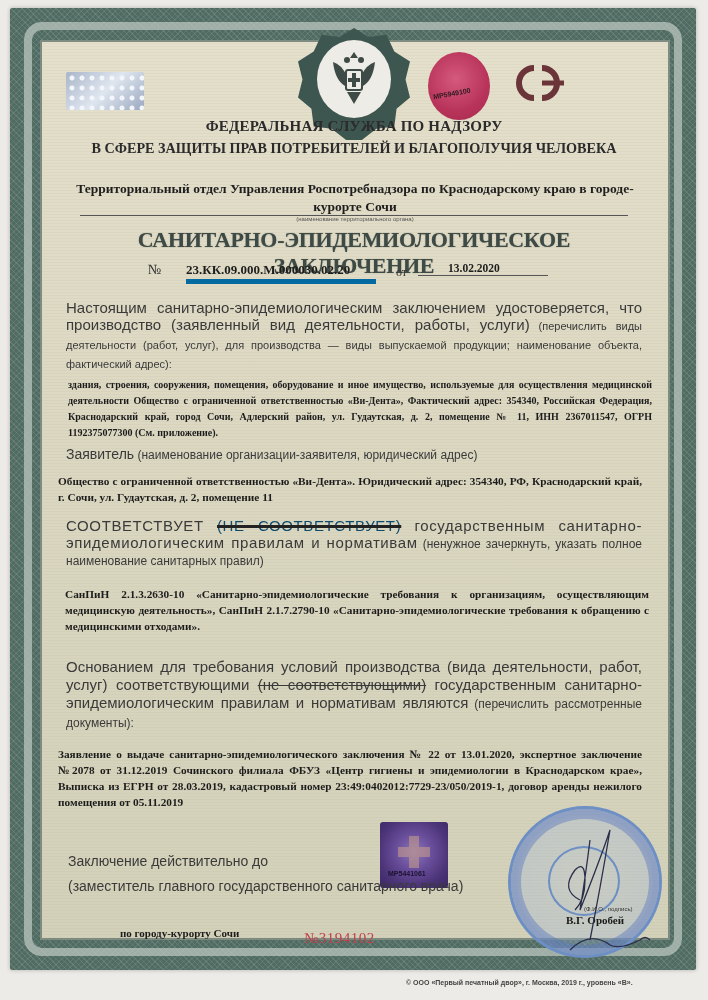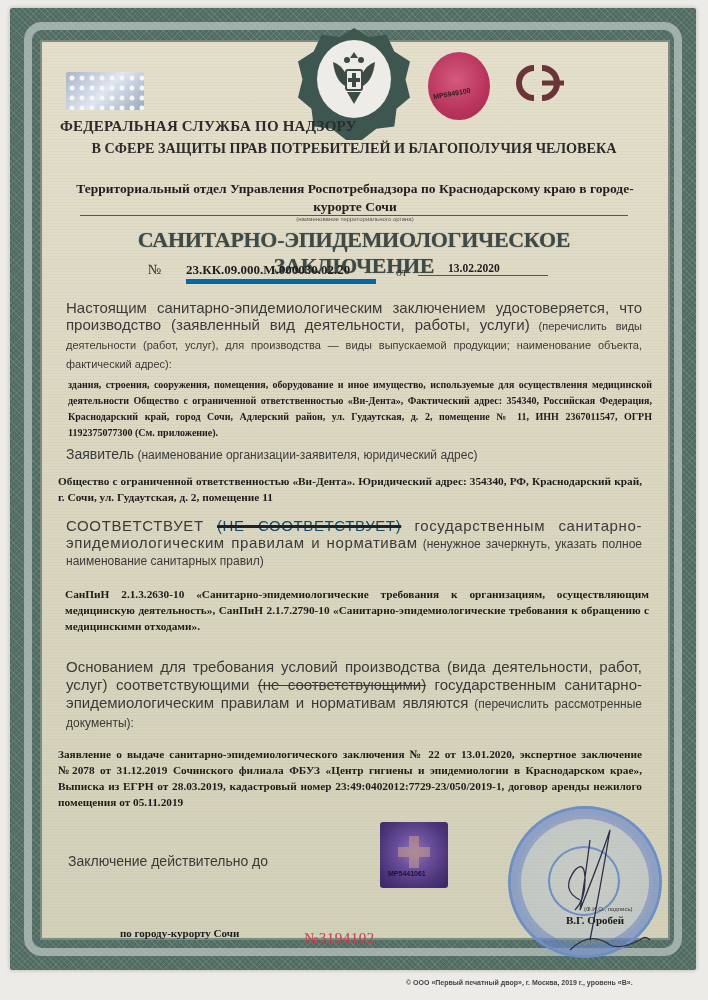--- a/index.html
+++ b/index.html
@@ -56,21 +56,21 @@
     background:radial-gradient(circle at 45% 40%, #d55a7d, #b8335a 60%, #a52a4e);
   }
   .red-seal-num {
     left:433px; top:90px; font:bold 7px "Liberation Sans", sans-serif; color:#2b1a22;
     transform:rotate(-10deg);
   }
   .ce-mark {
     left:508px; top:60px; width:62px; height:46px;
   }
   .header1 {
-    left:60px; top:118px; width:588px; 
+    left:60px; top:118px; width:588px; text-align:center;
     font-weight:bold; font-size:15px; color:#2b2b2b; letter-spacing:0.2px;
   }
   .header2 {
     left:60px; top:140px; width:588px; text-align:center;
     font-weight:bold; font-size:14.2px; color:#2b2b2b;
   }
   .territory {
     left:70px; top:180px; width:570px; text-align:center;
     font-weight:bold; font-size:13.5px; line-height:18px; color:#1e1e1e;
   }
@@ -222,20 +222,21 @@
 </div>
 
 <div class="abs docs-text">Заявление о выдаче санитарно-эпидемиологического заключения № 22 от 13.01.2020, экспертное заключение №2078 от 31.12.2019 Сочинского филиала ФБУЗ «Центр гигиены и эпидемиологии в Краснодарском крае», Выписка из ЕГРН от 28.03.2019, кадастровый номер 23:49:0402012:7729-23/050/2019-1, договор аренды нежилого помещения от 05.11.2019</div>
 
 <div class="abs hologram-square"></div>
 <div class="abs hologram-cross"></div>
 <div class="abs hologram-num">МР5441061</div>
 
 <div class="abs valid-until sans">Заключение действительно до</div>
 <div class="abs chief-doctor sans">
+  <div>(заместитель главного государственного санитарного врача)</div>
 </div>
 <div class="abs city">по городу-курорту Сочи</div>
 <div class="abs serial">№3194102</div>
 
 <div class="abs blue-stamp"></div>
 <div class="abs blue-stamp-inner"></div>
 <div class="abs signer-caption">(Ф.И.О., подпись)</div>
 <div class="abs signer">В.Г. Оробей</div>
 <svg class="abs signature" viewBox="0 0 140 140">
   <path d="M60 80 q-20 -10 -5 -30 q10 -10 10 10 q0 20 -10 30 M70 20 q-5 40 -10 70 q20 -50 30 -80 q-10 60 -20 110" fill="none" stroke="#2a2f4a" stroke-width="1.3"></path>

